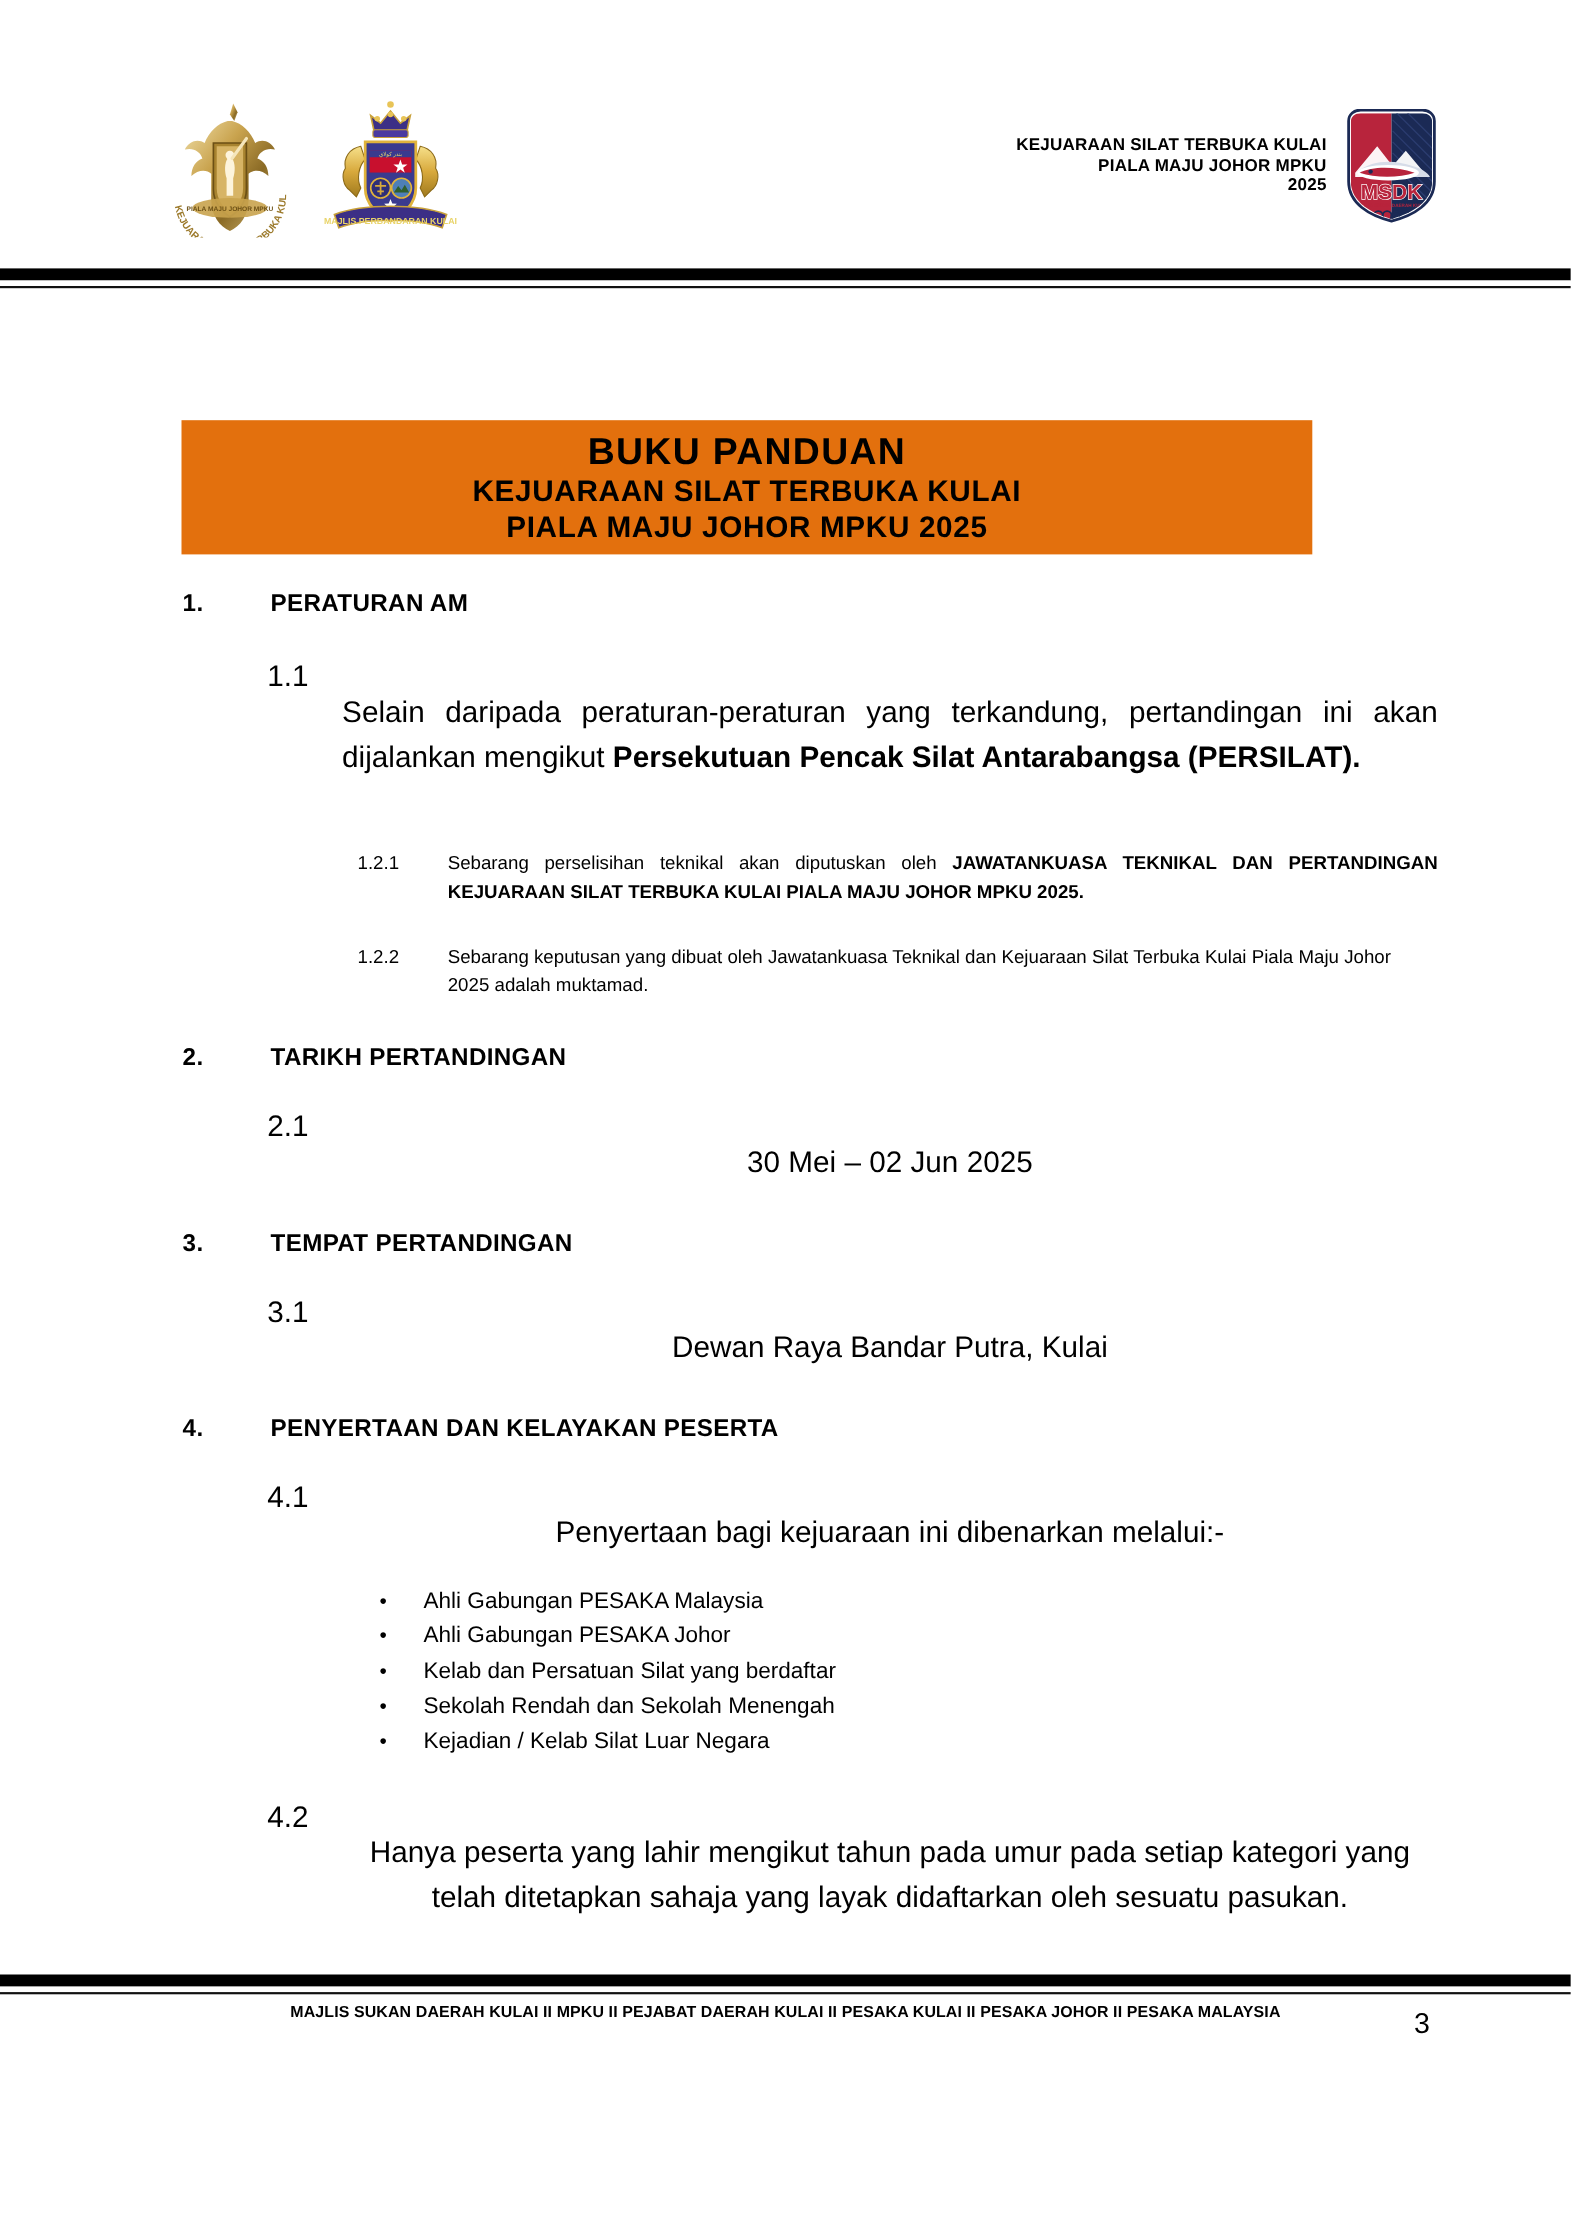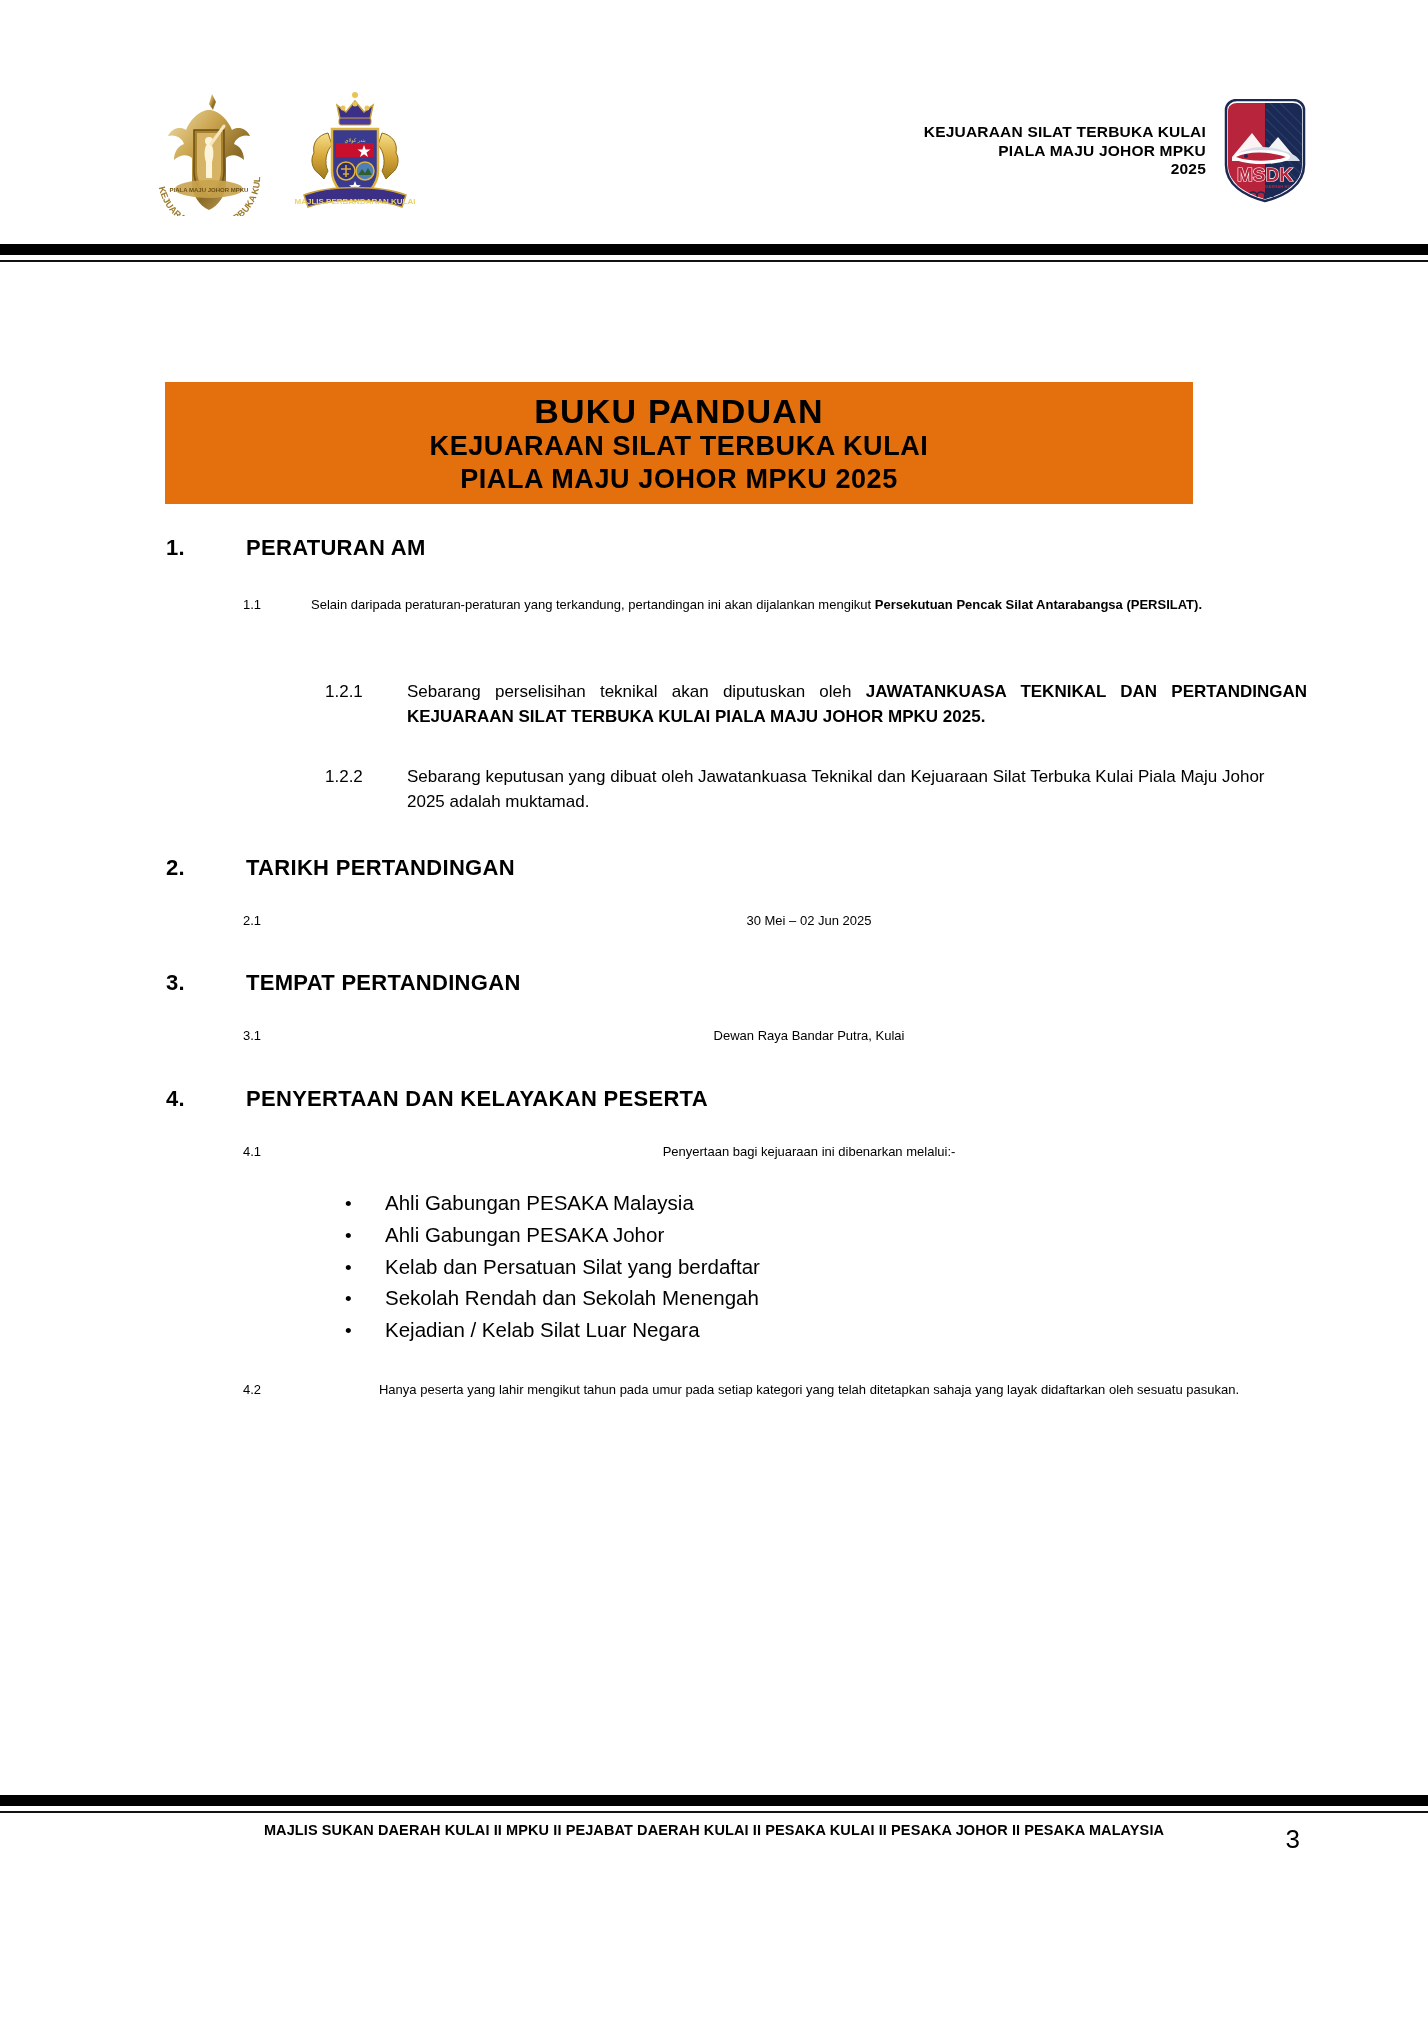--- a/index.html
+++ b/index.html
@@ -149,31 +149,32 @@
   .heading-row .num {
     width: 80px;
     flex: 0 0 auto;
   }
 
   .para-row {
     display: flex;
     align-items: flex-start;
     padding-left: 243px;
     padding-right: 121px;
-    font-size: 13px;
+    font-size: 27px;
     line-height: 1.5;
   }
   .para-row .num {
     width: 68px;
     flex: 0 0 auto;
   }
   .para-row .body {
     flex: 1 1 auto;
     text-align: justify;
     text-justify: inter-word;
+    margin-top: 32px;
   }
   .para-row .body.nojustify {
     text-align: center;
   }
   .para-row .body b {
     font-weight: bold;
   }
 
   .sub-row {
     display: flex;

